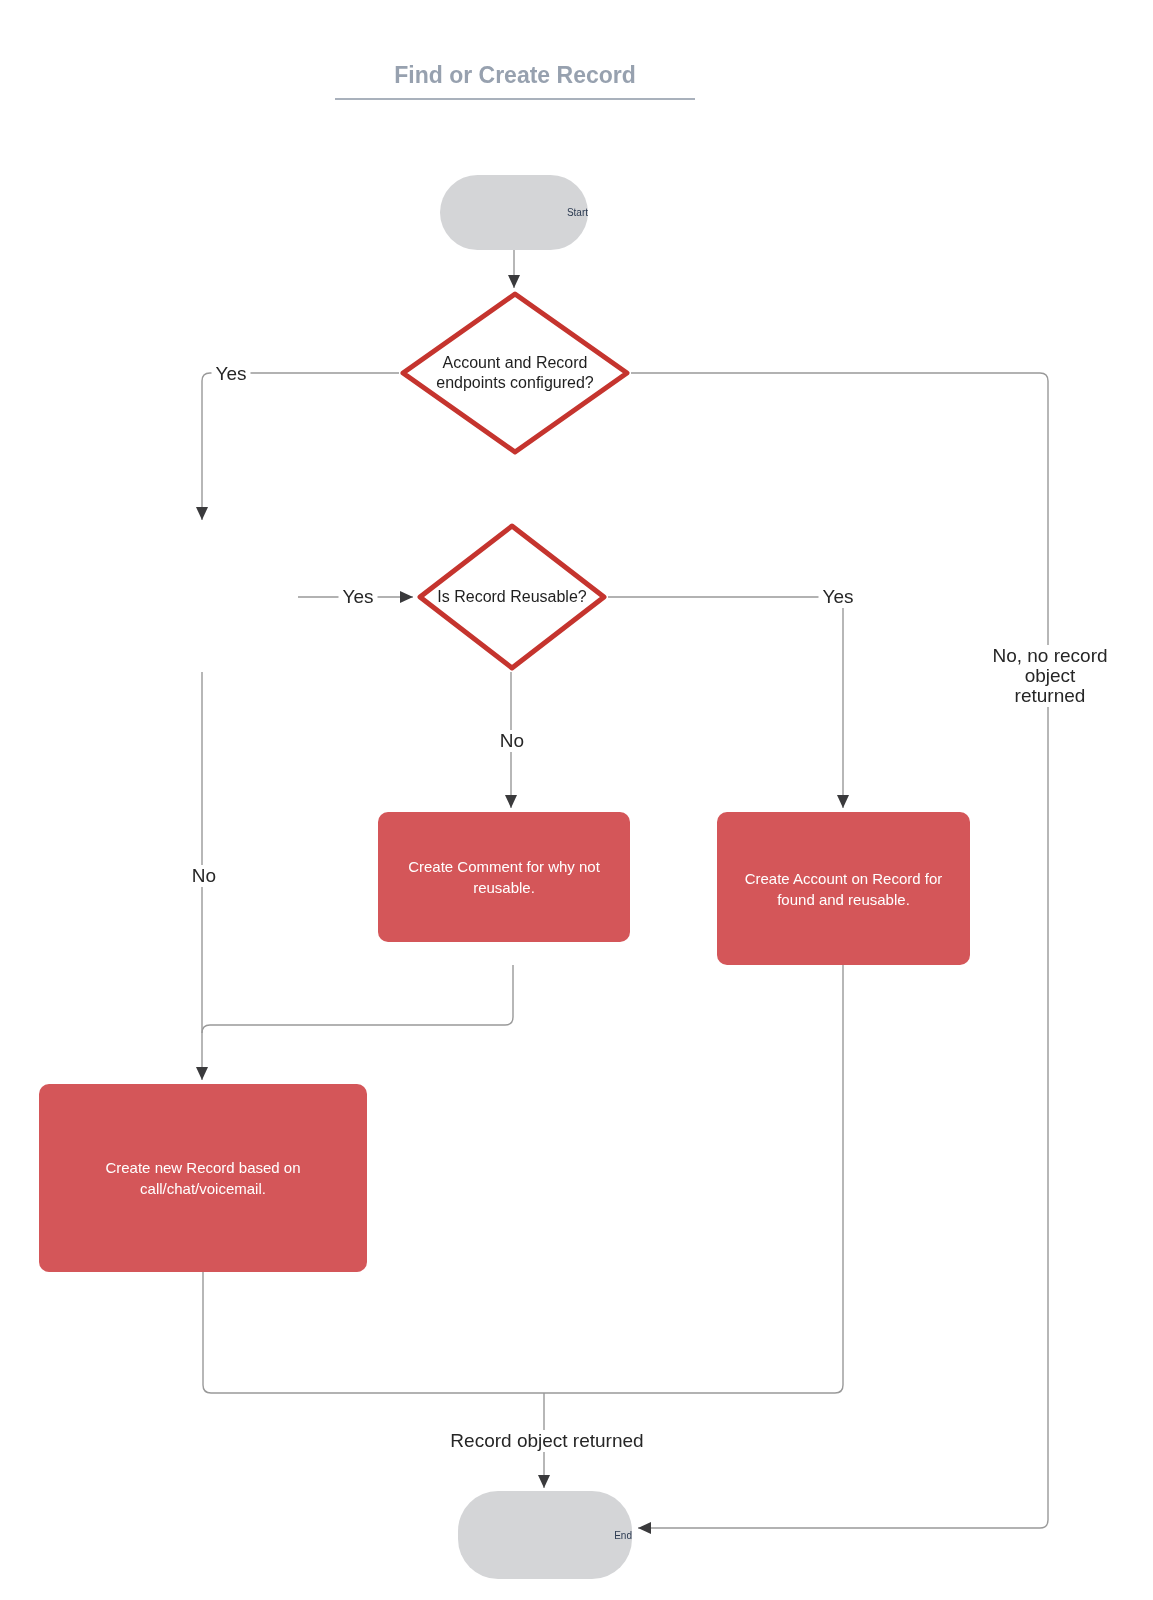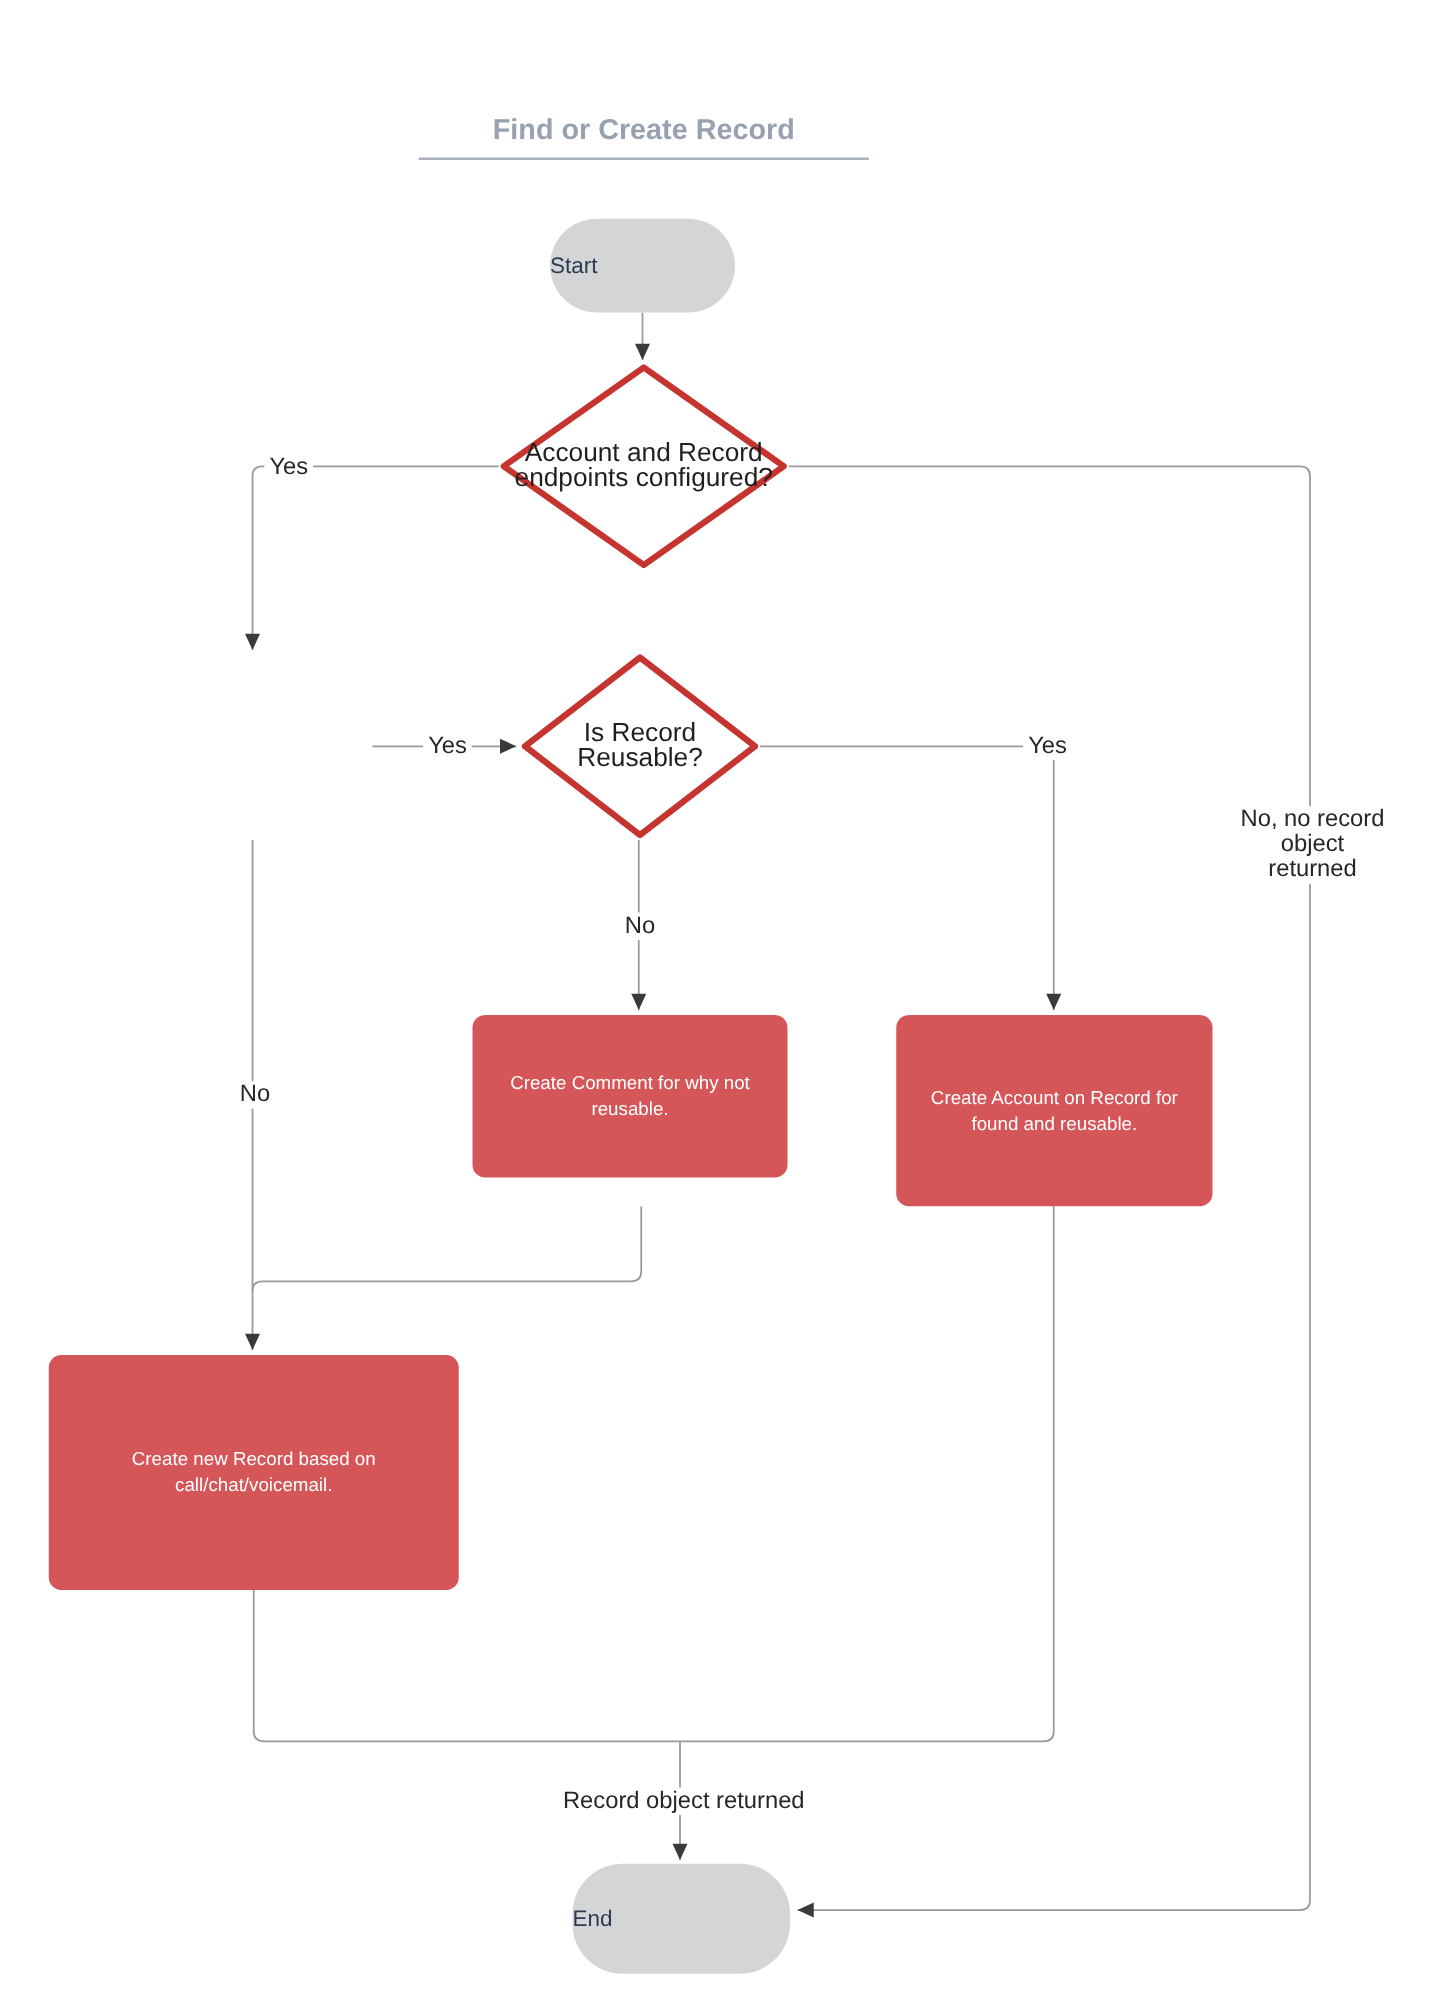--- a/index.html
+++ b/index.html
@@ -40,48 +40,47 @@
   .title{
     position:absolute;
     left:335px;top:62px;width:360px;
     text-align:center;
     font-size:23px;
     font-weight:bold;
     color:var(--title-text);
     padding-bottom:9px;
     border-bottom:2px solid var(--title-underline);
     z-index:2;
-    margin-top:28px;
   }
   .node{position:absolute;z-index:2;}
   .pill{
     background:var(--pill-fill);
     border-radius:40px;
     display:flex;
     align-items:center;
-    justify-content:flex-start;
-    font-size:18px;
+    justify-content:flex-end;
+    font-size:10px;
     color:var(--pill-text);
     text-align:center;
   }
   .diamond svg{position:absolute;left:0;top:0;display:block;}
   .diamond polygon{
     fill:#ffffff;
     stroke:var(--red-border);
     stroke-width:5;
     stroke-linejoin:round;
   }
   .diamond .shape-text{
     position:absolute;
     left:0;top:0;right:0;bottom:0;
     display:flex;
     align-items:center;
     justify-content:center;
     text-align:center;
-    font-size:21px;
+    font-size:16px;
     line-height:20px;
     color:var(--shape-text);
     white-space:pre-line;
   }
   .process{
     background:var(--red-fill);
     border-radius:10px;
     display:flex;
     align-items:center;
     justify-content:center;

